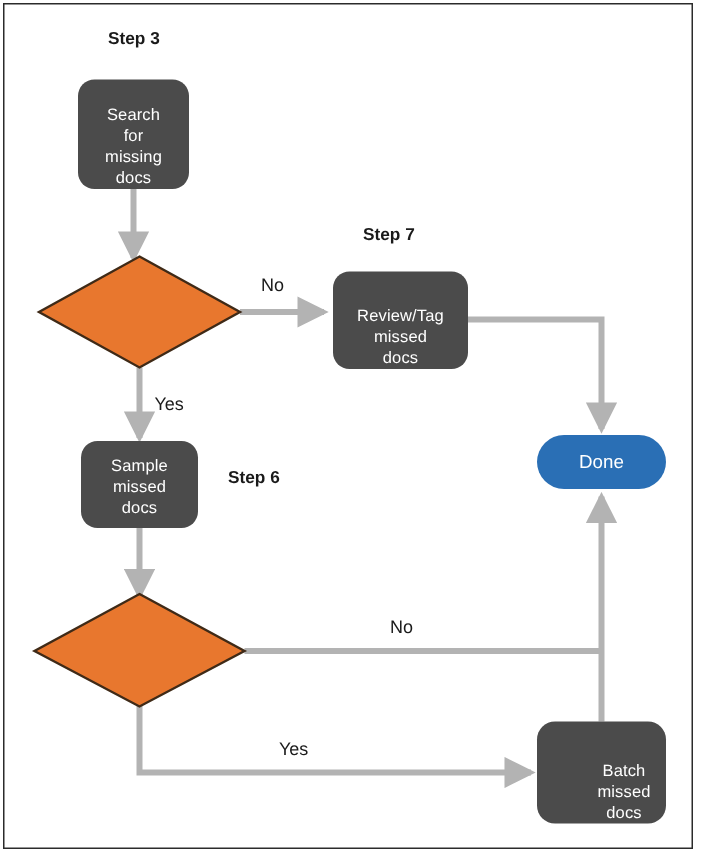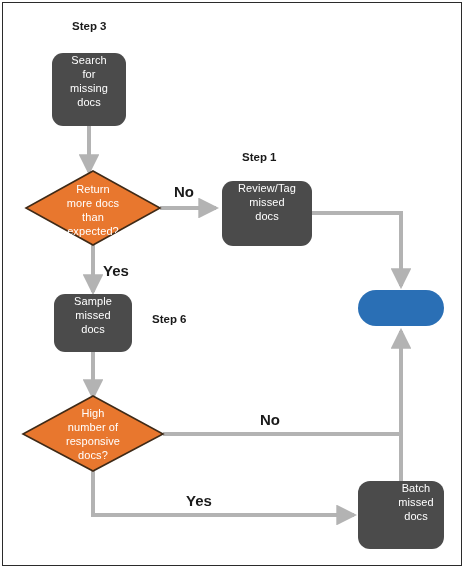--- a/index.html
+++ b/index.html
@@ -31,41 +31,41 @@
   #diagram {
     position: absolute;
     left: 0;
     top: 0;
     width: 468px;
     height: 574px;
   }
   .node-label {
     position: absolute;
     display: flex;
-    align-items: flex-start;
+    align-items: flex-end;
     justify-content: center;
     text-align: center;
     color: #ffffff;
     font-size: 11px;
     line-height: 14px;
     letter-spacing: 0.1px;
     pointer-events: none;
   }
   .step-label {
     position: absolute;
     color: #1a1a1a;
     font-size: 11.5px;
     font-weight: bold;
     white-space: nowrap;
   }
   .edge-label {
     position: absolute;
     color: #1a1a1a;
-    font-size: 15px;
-    font-weight: bold;
+    font-size: 12px;
+    font-weight: normal;
     white-space: nowrap;
   }
   .terminator-label {
     position: absolute;
     display: flex;
     align-items: center;
     justify-content: center;
     color: #ffffff;
     font-size: 12.5px;
     pointer-events: none;
@@ -112,39 +112,34 @@
     <rect x="54" y="294" width="78" height="58" rx="11" ry="11" fill="#4b4b4b"></rect>
 
     <polygon points="93,396 163,434 93,471 23,434" fill="#e8772e" stroke="#3f2a17" stroke-width="1.6"></polygon>
 
     <rect x="358" y="481" width="86" height="68" rx="12" ry="12" fill="#4b4b4b"></rect>
 
     <rect x="358" y="290" width="86" height="36" rx="18" ry="18" fill="#2a6fb5"></rect>
   </svg>
 
   <div class="step-label" style="left:72px; top:20px;">Step 3</div>
-  <div class="step-label" style="left:242px; top:151px;">Step 1</div>
+  <div class="step-label" style="left:242px; top:151px;">Step 7</div>
   <div class="step-label" style="left:152px; top:313px;">Step 6</div>
 
   <div class="node-label" style="left:52px; top:53px; width:74px; height:73px;">
       <div>Search<br>for<br>missing<br>docs</div>
-    </div>
-  <div class="node-label" style="left:33px; top:182px; width:120px; height:52px;">
-      <div>Return<br>more docs<br>than<br>expected?</div>
     </div>
   <div class="node-label" style="left:222px; top:181px; width:90px; height:65px;border-radius:22px;">
       <div>Review/Tag<br>missed<br>docs</div>
     </div>
   <div class="node-label" style="left:54px; top:294px; width:78px; height:52px;border-radius:16px;">
       <div>Sample<br>missed<br>docs</div>
     </div>
-  <div class="node-label" style="left:33px; top:406px; width:120px; height:56px;">
-      <div>High<br>number of<br>responsive<br>docs?</div>
-    </div>
   <div class="node-label" style="left:358px; top:481px; width:86px; height:68px;margin-left:15px;">
       <div>Batch<br>missed<br>docs</div>
     </div>
+  <div class="terminator-label" style="left:358px; top:290px; width:86px; height:36px;">Done</div>
 
   <div class="edge-label" style="left:174px; top:183px;">No</div>
   <div class="edge-label" style="left:103px; top:262px;">Yes</div>
   <div class="edge-label" style="left:260px; top:411px;">No</div>
   <div class="edge-label" style="left:186px; top:492px;">Yes</div>
 </div>
 
 </body></html>

